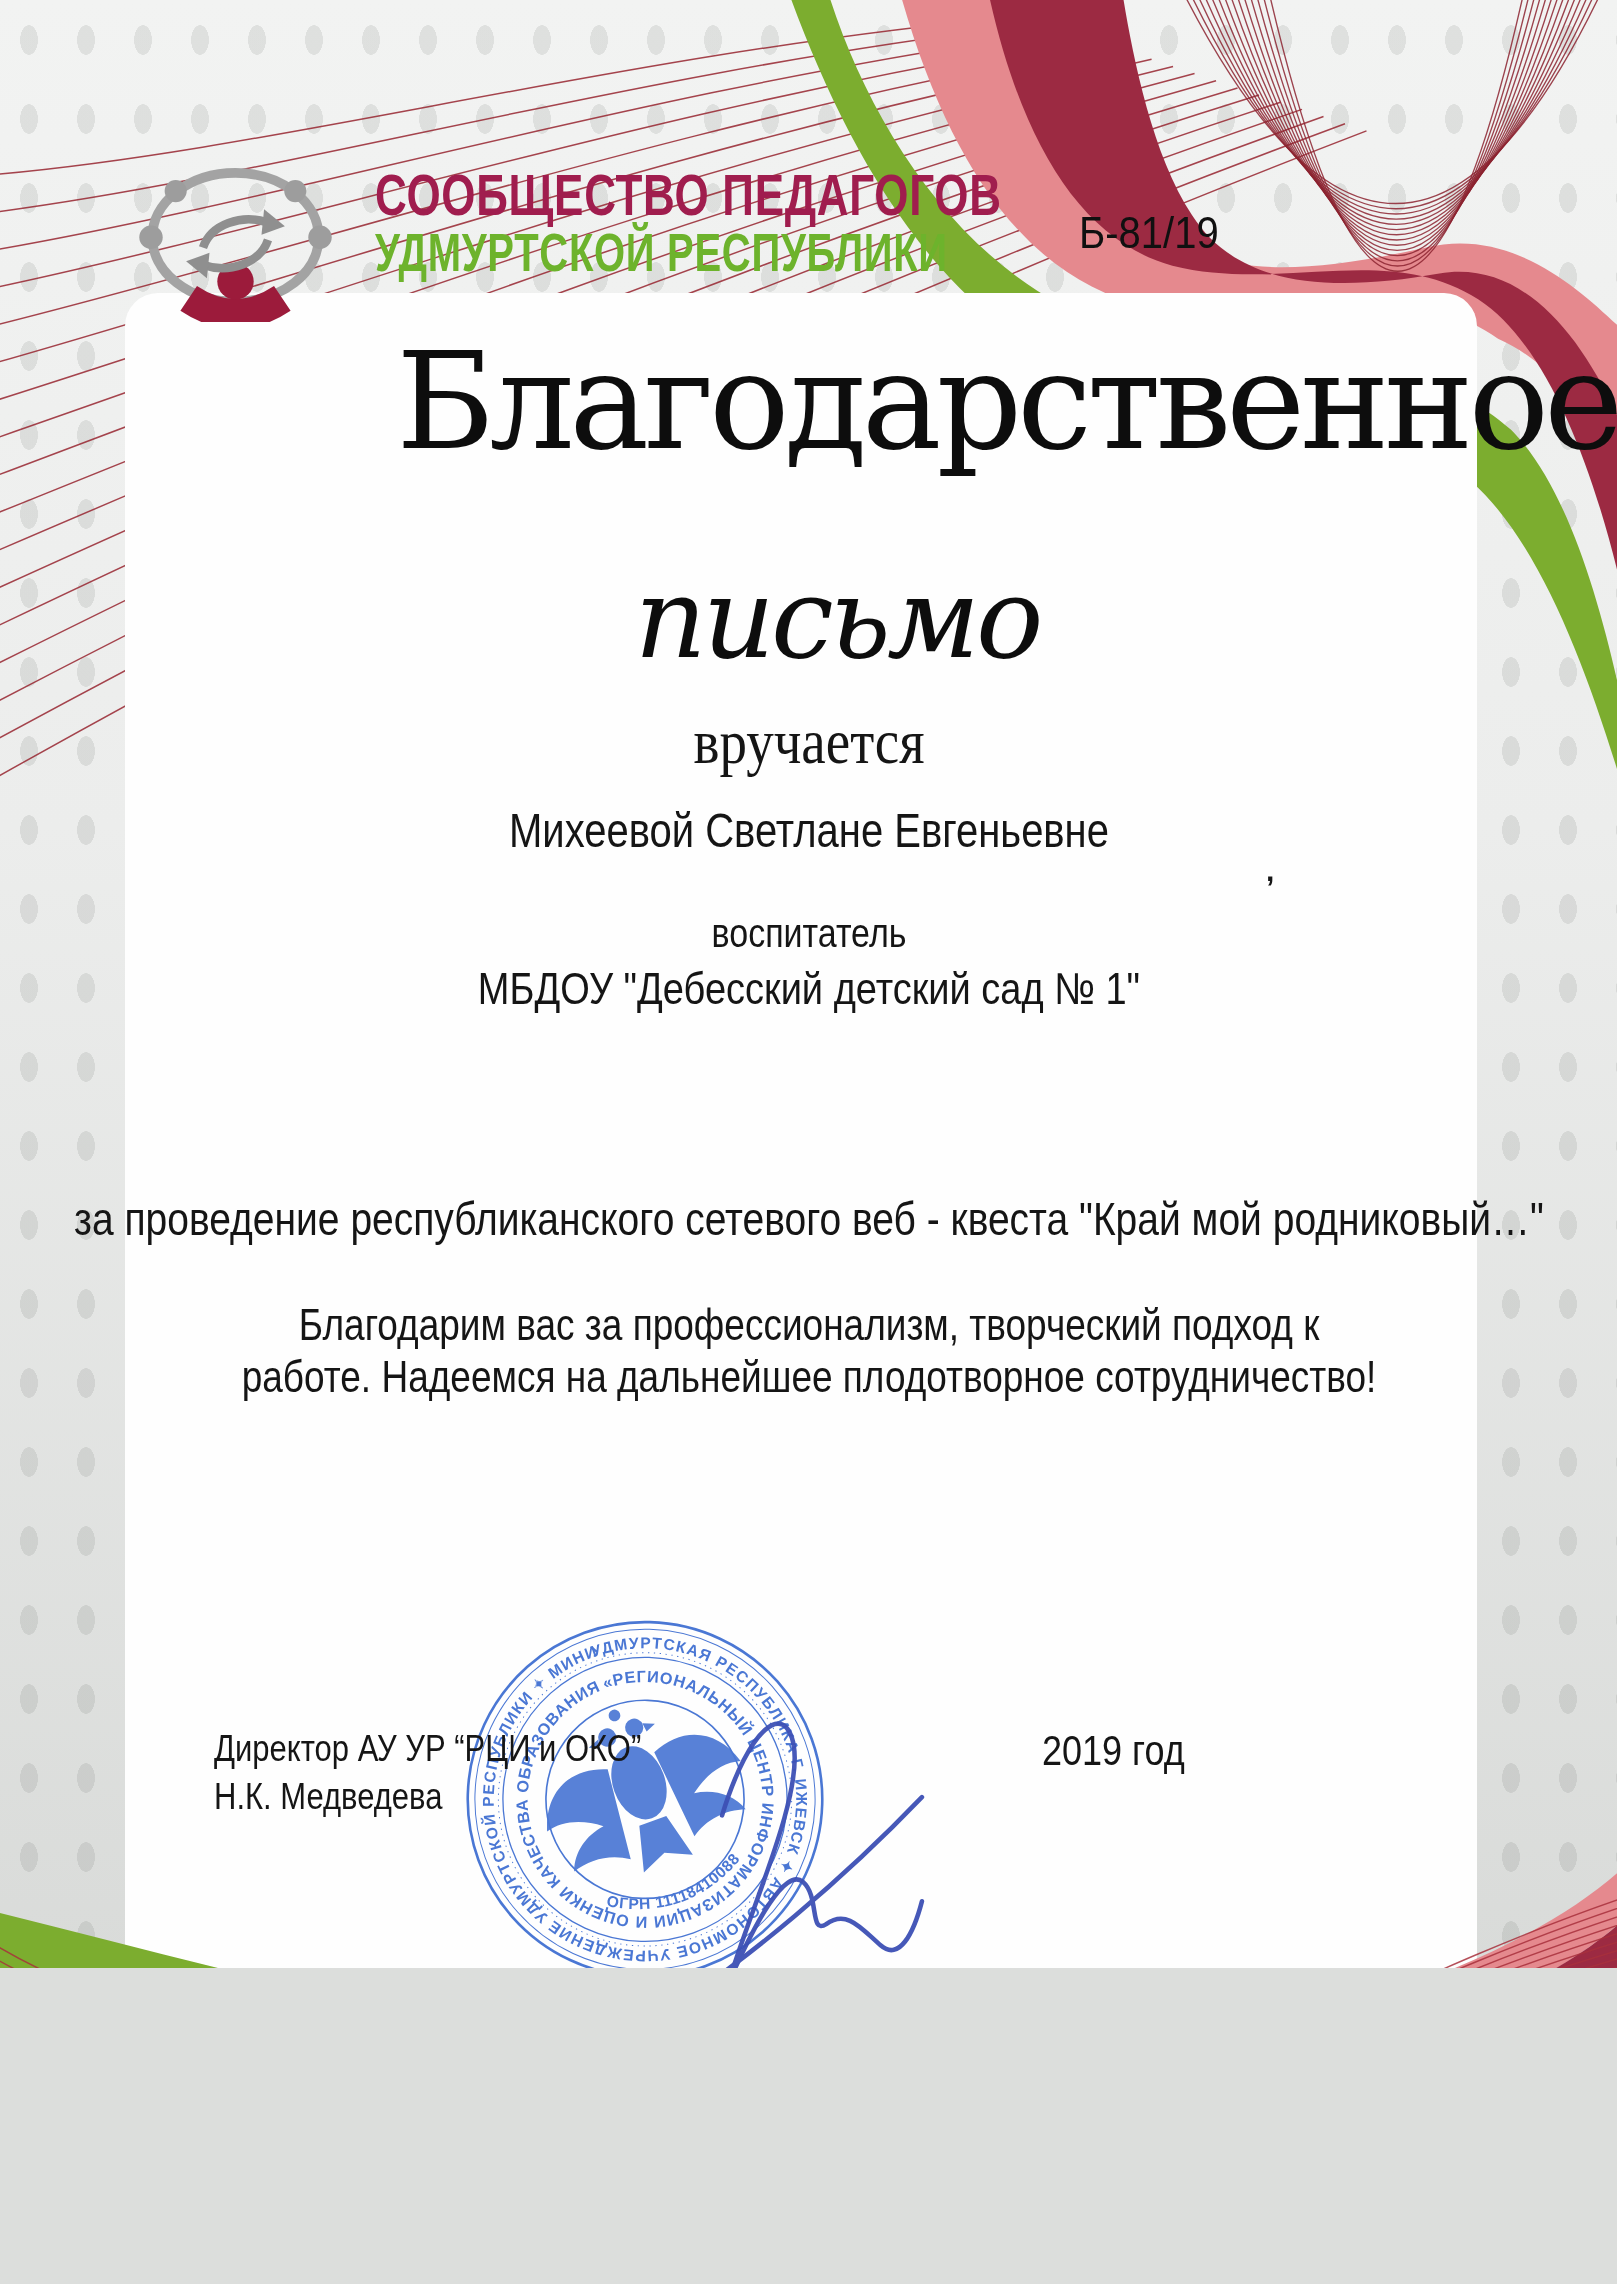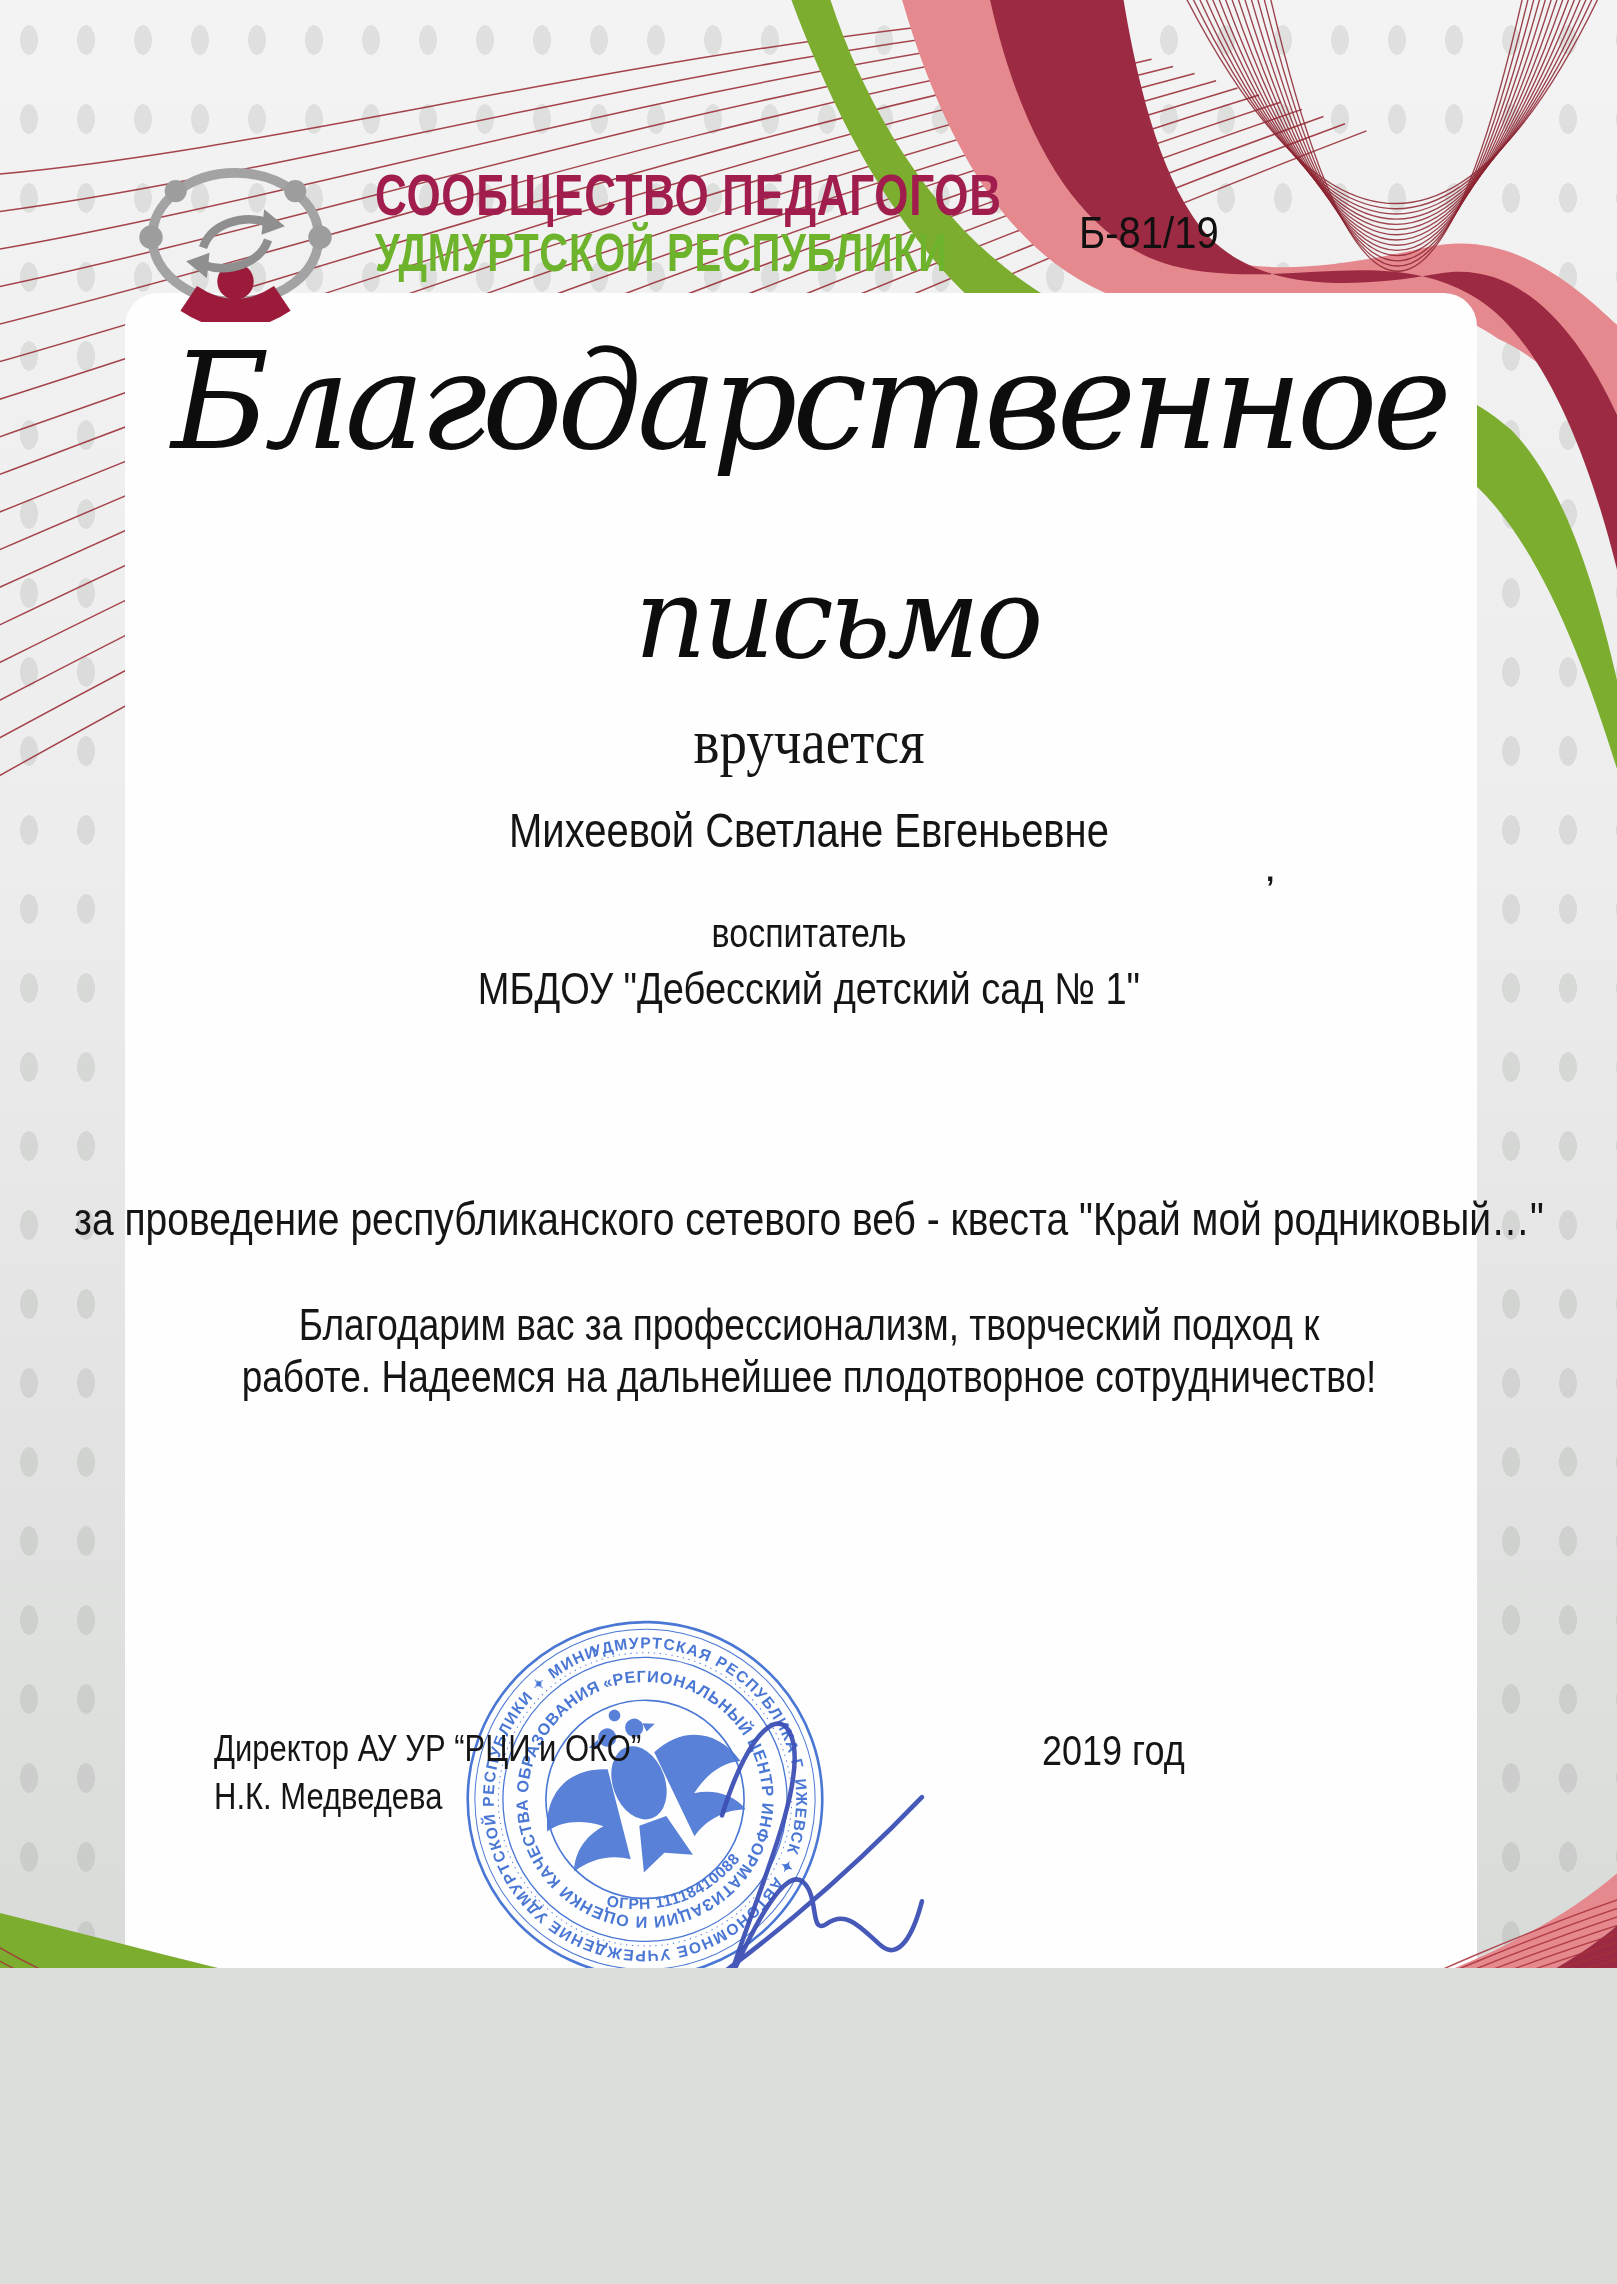--- a/index.html
+++ b/index.html
@@ -15,21 +15,21 @@
   #decoBack{z-index:1;} #decoFront{z-index:3;}
   #logoIcon{position:absolute;left:138px;top:159px;width:195px;height:163px;z-index:4;}
   #sealSvg{position:absolute;left:456px;top:1607px;width:378px;height:388px;z-index:4;}
   #sigSvg{position:absolute;left:619px;top:1667px;width:365px;height:371px;z-index:5;}
   .cond{transform:scaleY(1.18);transform-origin:50% 0;}
   .condL{transform:scaleY(1.18);transform-origin:0 0;}
   .z5{z-index:5;}
   #brandLine1{left:375px;top:162px;font-size:44px;font-weight:bold;color:#a01d4e;letter-spacing:0.7px;transform:scaleY(1.32);transform-origin:0 0;}
   #brandLine2{left:375px;top:223px;font-size:40px;font-weight:bold;color:#6db32c;letter-spacing:0.7px;transform:scaleY(1.32);transform-origin:0 0;}
   #docNumber{left:1079px;top:208px;font-size:40px;color:#101010;transform:scaleY(1.1);transform-origin:0 0;}
-  #titleLine1{top:324px;font-family:"DejaVu Serif",serif;font-style:italic;font-size:134px;letter-spacing:-5.2px;color:#0d0d0d;}
+  #titleLine1{top:324px;font-family:"DejaVu Serif",serif;font-size:134px;letter-spacing:-5.2px;color:#0d0d0d;text-align:right;}
   #titleLine2{top:553px;font-family:"DejaVu Serif",serif;font-style:italic;font-size:112px;letter-spacing:-3.9px;color:#0d0d0d;margin-left:28px;}
   #presented{top:705px;font-family:"Liberation Serif",serif;font-size:55px;transform:scaleY(1.15);transform-origin:50% 0;}
   #recipient{top:805px;font-size:40px;}
   #strayComma{left:1266px;top:854px;font-size:30px;font-weight:bold;z-index:5;}
   #position{top:910px;font-size:34px;}
   #organization{top:964px;font-size:38px;}
   #reason{top:1194px;font-size:39px;}
   #message{top:1300px;font-size:37px;line-height:44px;}
   #directorBlock{left:214px;top:1726px;font-size:31px;line-height:40px;}
   #year{left:1042px;top:1726px;font-size:36px;}

